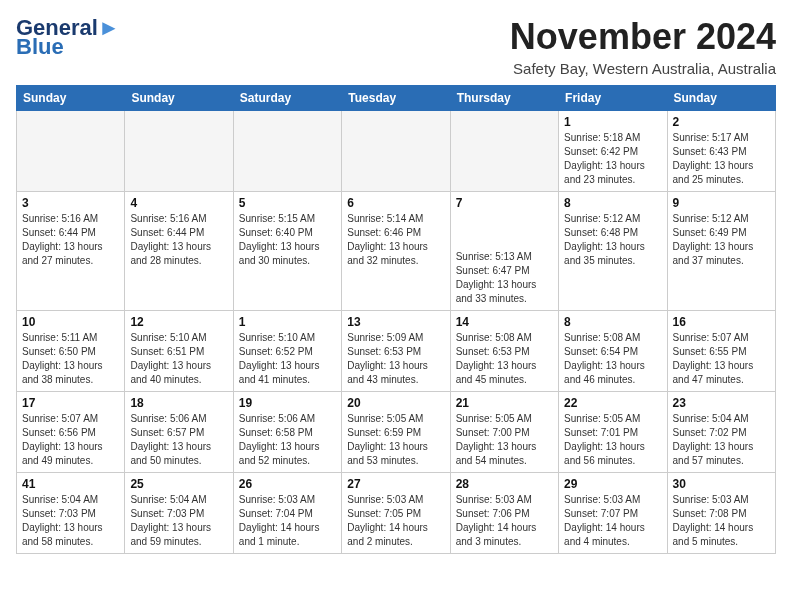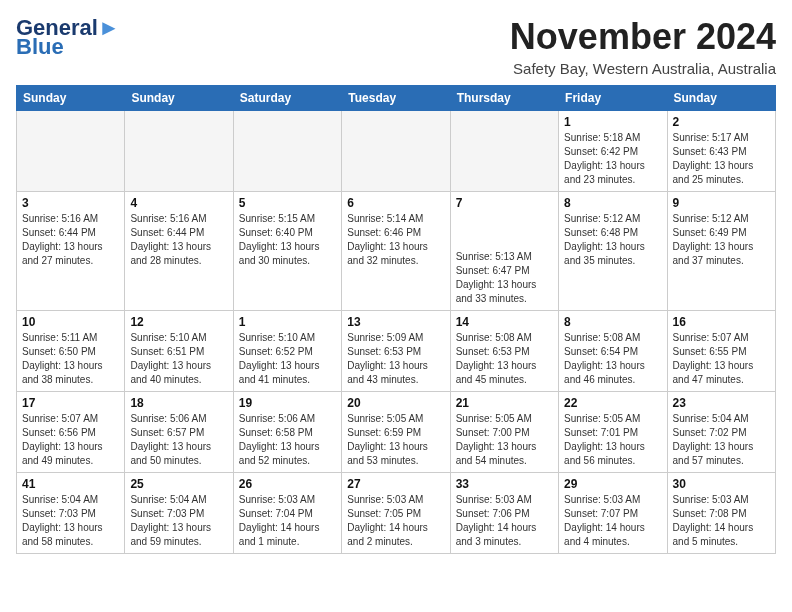--- a/index.html
+++ b/index.html
@@ -299,21 +299,21 @@
 and 1 minute.</div>
         </td>
         <td>
           <div class="day-num">27</div>
           <div class="day-info" style="white-space: pre-line;">Sunrise: 5:03 AM
 Sunset: 7:05 PM
 Daylight: 14 hours
 and 2 minutes.</div>
         </td>
         <td>
-          <div class="day-num">33</div>
+          <div class="day-num">28</div>
           <div class="day-info" style="white-space: pre-line;">Sunrise: 5:03 AM
 Sunset: 7:06 PM
 Daylight: 14 hours
 and 3 minutes.</div>
         </td>
         <td>
           <div class="day-num">29</div>
           <div class="day-info" style="white-space: pre-line;">Sunrise: 5:03 AM
 Sunset: 7:07 PM
 Daylight: 14 hours

